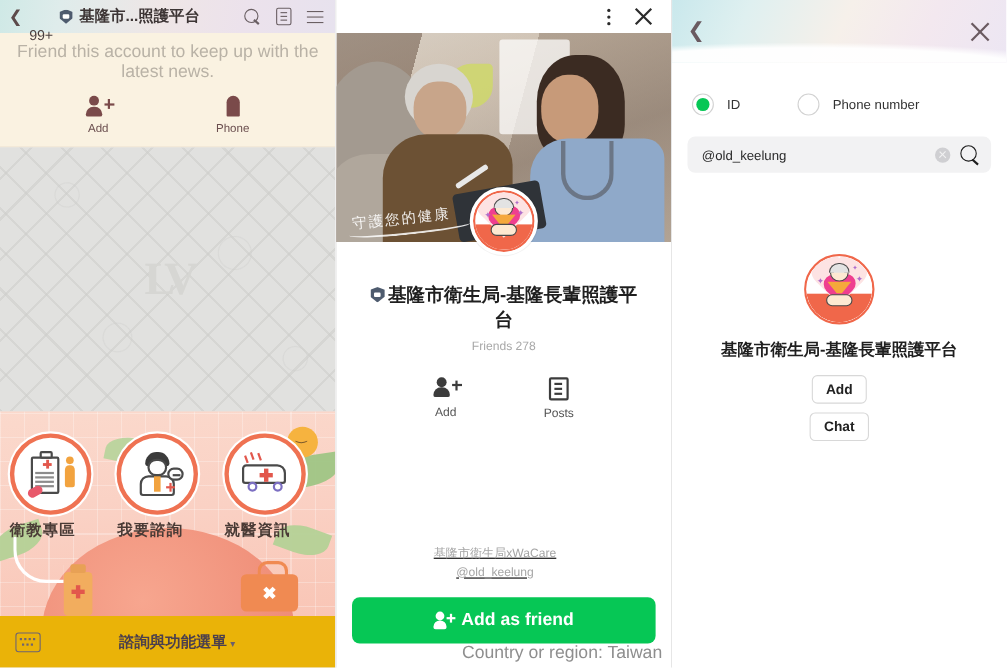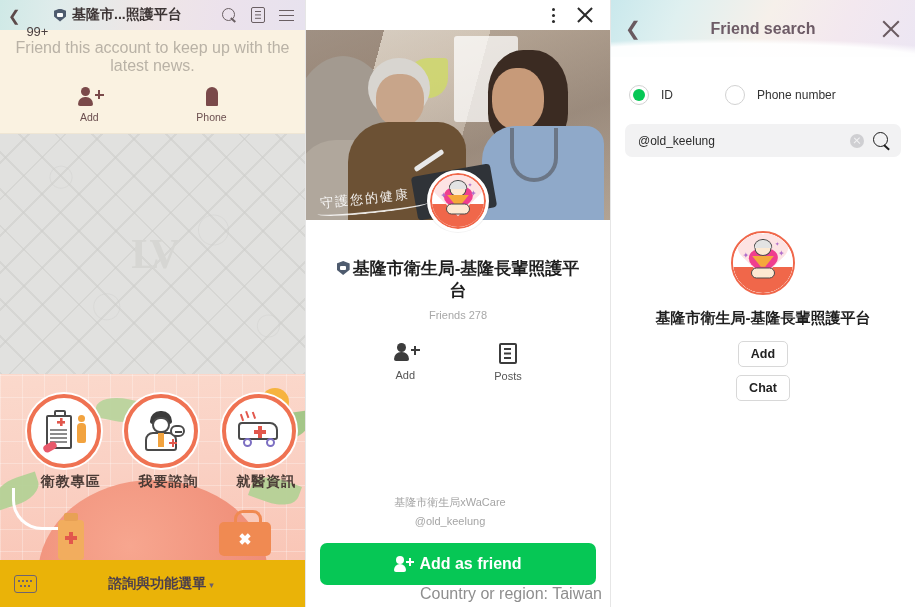--- a/index.html
+++ b/index.html
@@ -118,21 +118,21 @@
   .rm-bag::before{ content:""; position:absolute; left:15px; top:-12px; width:22px; height:14px;
      border:3px solid #f08a52; border-bottom:none; border-radius:9px 9px 0 0; }
   .rm-bag::after{ content:""; position:absolute; left:20px; top:11px; width:12px; height:12px;
      background: linear-gradient(#fff,#fff) center/12px 4px no-repeat, linear-gradient(#fff,#fff) center/4px 12px no-repeat;
      transform:rotate(45deg); }
   .rm-steth{ position:absolute; left:12px; bottom:44px; width:46px; height:42px;
      border:3px solid #fff; border-top:none; border-right:none; border-radius:0 0 0 30px; }
   .rm-sun{ position:absolute; right:16px; top:14px; width:28px; height:28px; border-radius:50%; background:#f6b33f; }
   .rm-sun::after{ content:"‿"; position:absolute; left:8px; top:1px; font-size:12px; color:#7a5a2c; }
   .rm-row { position:absolute; left:0; right:0; top:20px; display:flex; justify-content:space-around; padding:0 6px; }
-  .rm-item { display:flex; flex-direction:column; align-items:flex-end; gap:5px; width:92px; }
+  .rm-item { display:flex; flex-direction:column; align-items:flex-start; gap:5px; width:92px; }
   .rm-circle {
     width:74px; height:74px; border-radius:50%; background:#fff;
     border:4px solid #ef7252; display:flex; align-items:center; justify-content:center;
     box-shadow:0 0 0 2px #fff;
   }
   .rm-label { font-size:14px; font-weight:700; color:#4a3b36; letter-spacing:1px; }
   .gl-clip{ position:relative; width:44px; height:44px; }
   .gl-clip .sheet{ position:absolute; left:4px; top:6px; width:26px; height:34px; background:#fff; border:2px solid #4a4a4a; border-radius:2px; }
   .gl-clip .clipt{ position:absolute; left:12px; top:1px; width:12px; height:7px; background:#fff; border:2px solid #4a4a4a; border-radius:2px; }
   .gl-clip .cross{ position:absolute; left:15px; top:9px; width:8px; height:8px;
@@ -236,21 +236,21 @@
   .p2-name .shield{ vertical-align:-1px; margin-right:3px; width:13px; height:14px;}
   .p2-friends{ margin-top:6px; text-align:center; font-size:11px; color:#a8a8a8;}
   .p2-actions{ margin-top:22px; display:flex; justify-content:center; gap:78px;}
   .p2-act{ display:flex; flex-direction:column; align-items:center; gap:6px;}
   .p2-act-label{ font-size:11px; color:#555;}
   .addfriend-ic.dark .head,.addfriend-ic.dark .body,.addfriend-ic.dark .plusv,.addfriend-ic.dark .plush{ background:#3c3c3c;}
   .posts-ic{ width:18px; height:21px; border:2.2px solid #3c3c3c; border-radius:2px; position:relative;}
   .posts-ic::before{ content:""; position:absolute; left:3px; top:3px; width:7.5px; height:2px; background:#3c3c3c;
     box-shadow:0 4.5px 0 #3c3c3c, 0 9px 0 #3c3c3c;}
 
-  .p2-sub{ position:absolute; left:0; right:16px; bottom:80px; text-align:center;}
+  .p2-sub{ position:absolute; left:0; right:16px; bottom:80px; text-align:center;text-decoration:underline;}
   .p2-sub-1{ font-size:11px; color:#a5a5a5;}
   .p2-sub-2{ font-size:11px; color:#a5a5a5; margin-top:5px;}
   .p2-cta{
     position:absolute; left:14px; right:14px; bottom:22px; height:42px; border-radius:7px;
     background:#06c755; color:#fff; font-size:16px; font-weight:700;
     display:flex; align-items:center; justify-content:center; gap:8px; border:none; cursor:pointer;
   }
   .cta-ic{ width:17px; height:16px; position:relative;}
   .cta-ic .head{position:absolute; left:2px; top:0; width:8px;height:8px;border-radius:50%;background:#fff;}
   .cta-ic .body{position:absolute; left:0; top:8px; width:12px;height:8px;border-radius:6px 6px 2px 2px;background:#fff;}
@@ -479,21 +479,20 @@
           <i class="ph"></i>
       </span>
       <span>Add as friend</span>
     </button>
     <div class="p2-country">Country or region: Taiwan</div>
   </div>
 
   <div class="panel3">
     <div class="p3-topbar">
       <span class="p3-back">❮</span>
-      <span class="p3-title">Friend search</span>
       <span class="p3-x"></span>
     </div>
 
     <div class="p3-radios">
       <span class="radio on"></span>
       <span class="radio-label">ID</span>
       <span class="p3-radio-gap"></span>
       <span class="radio"></span>
       <span class="radio-label">Phone number</span>
     </div>

